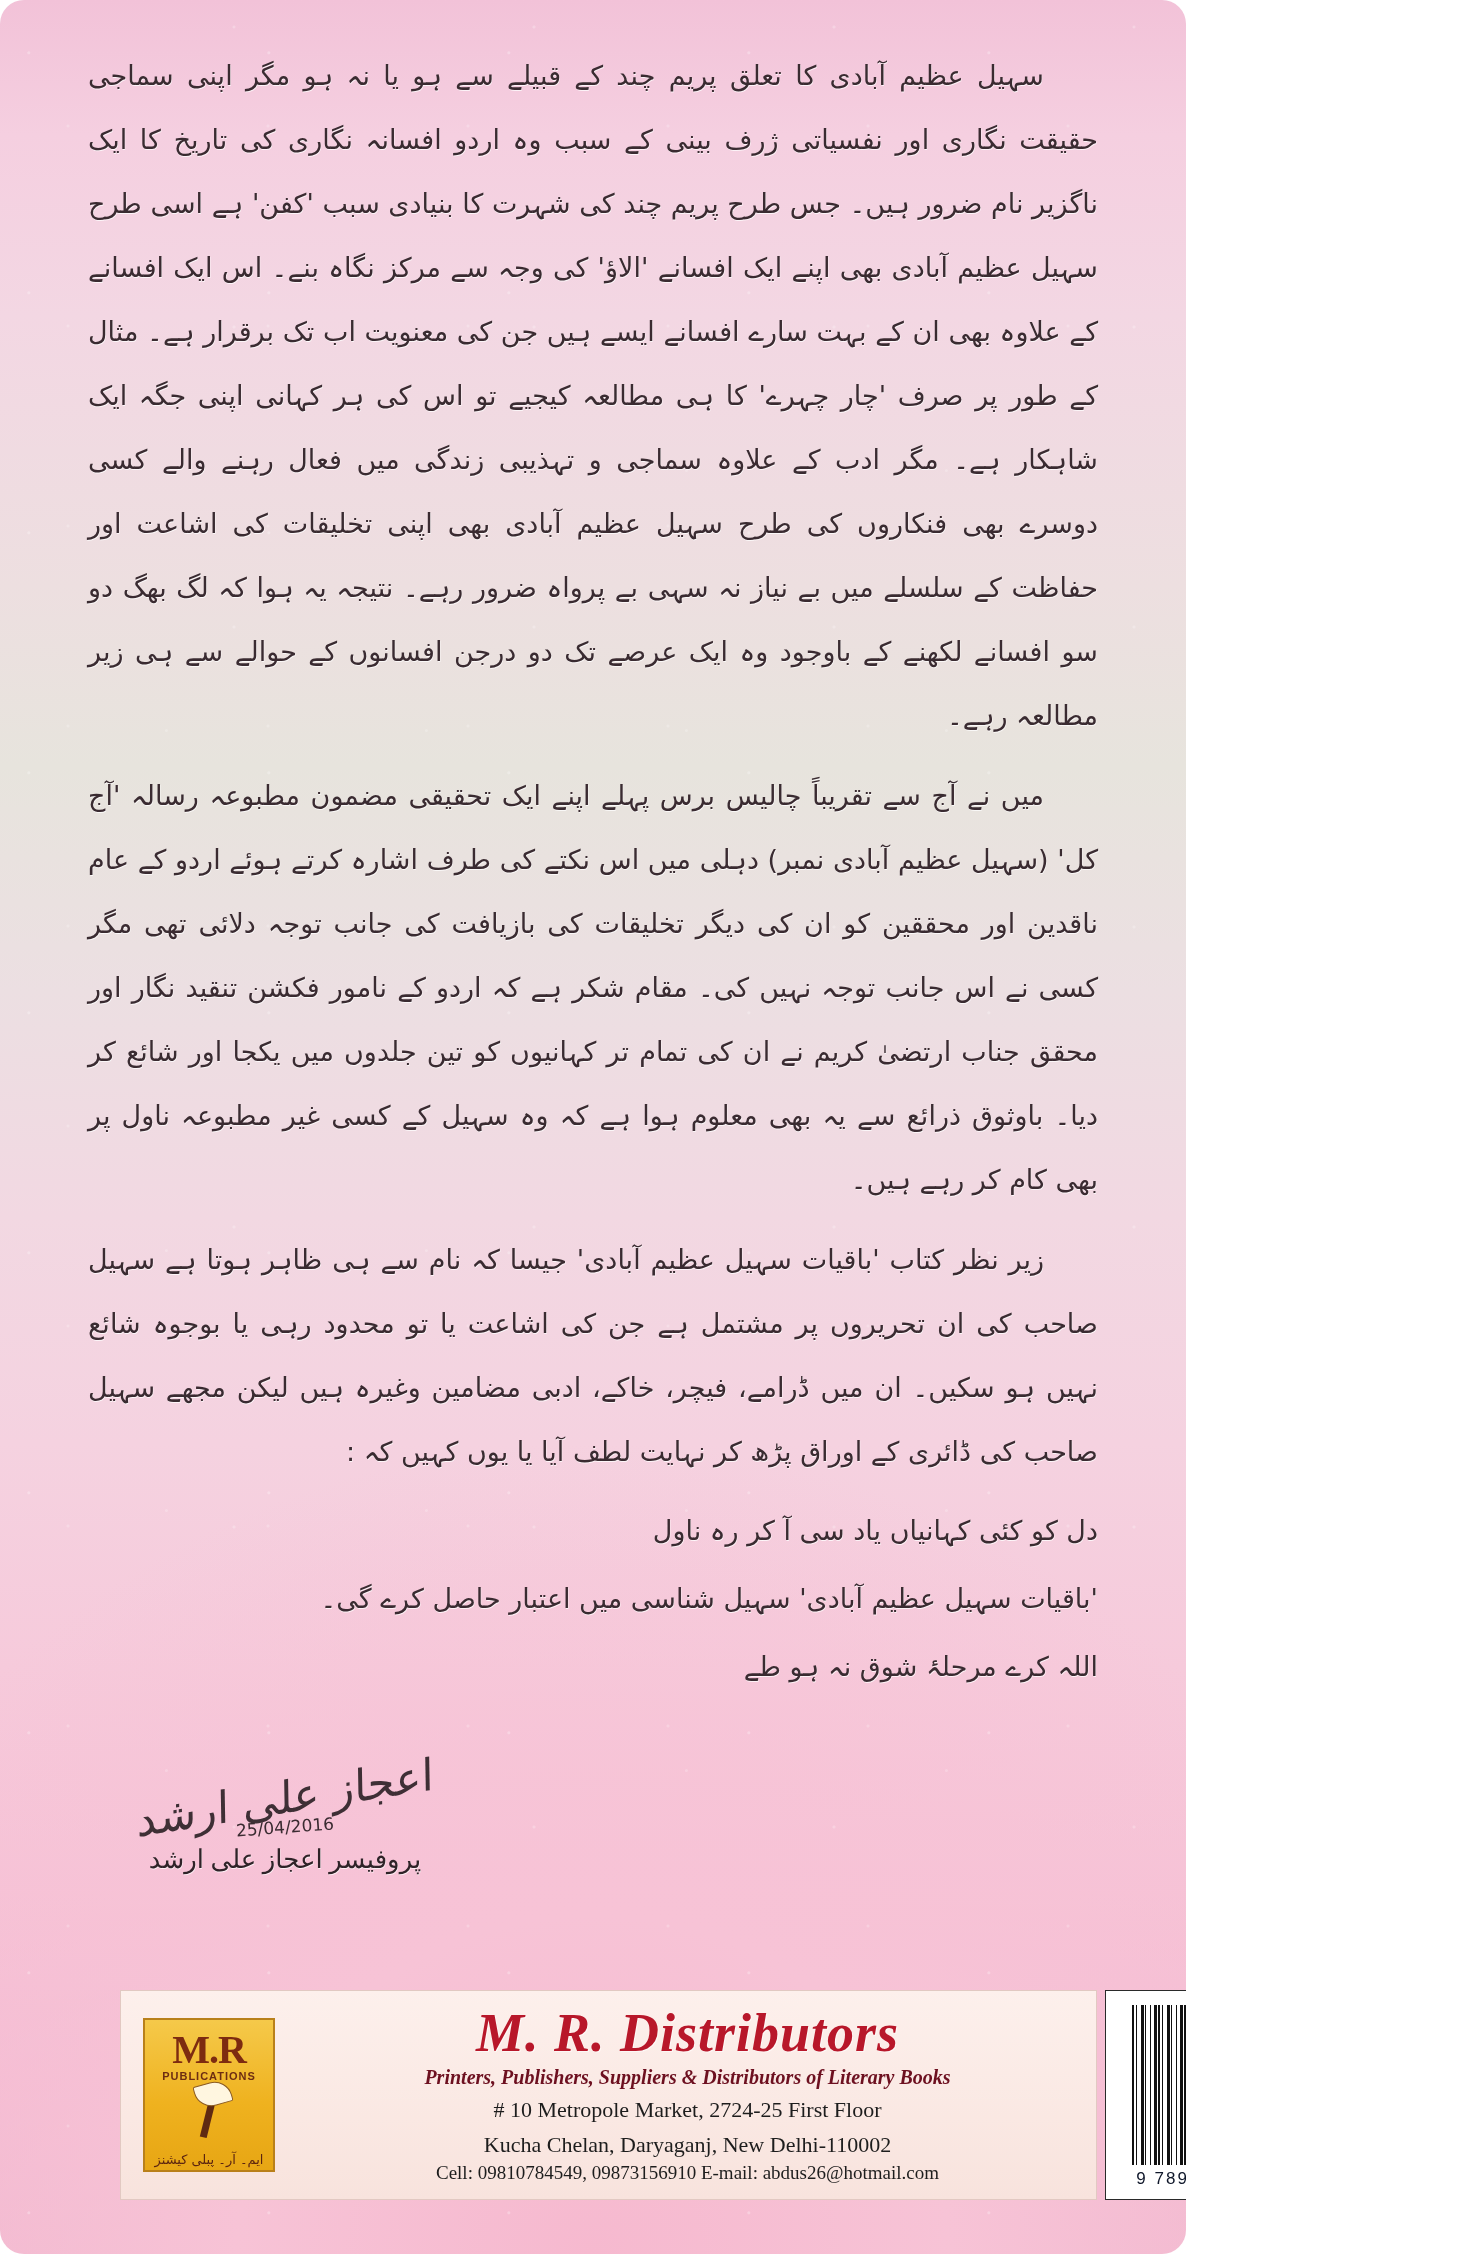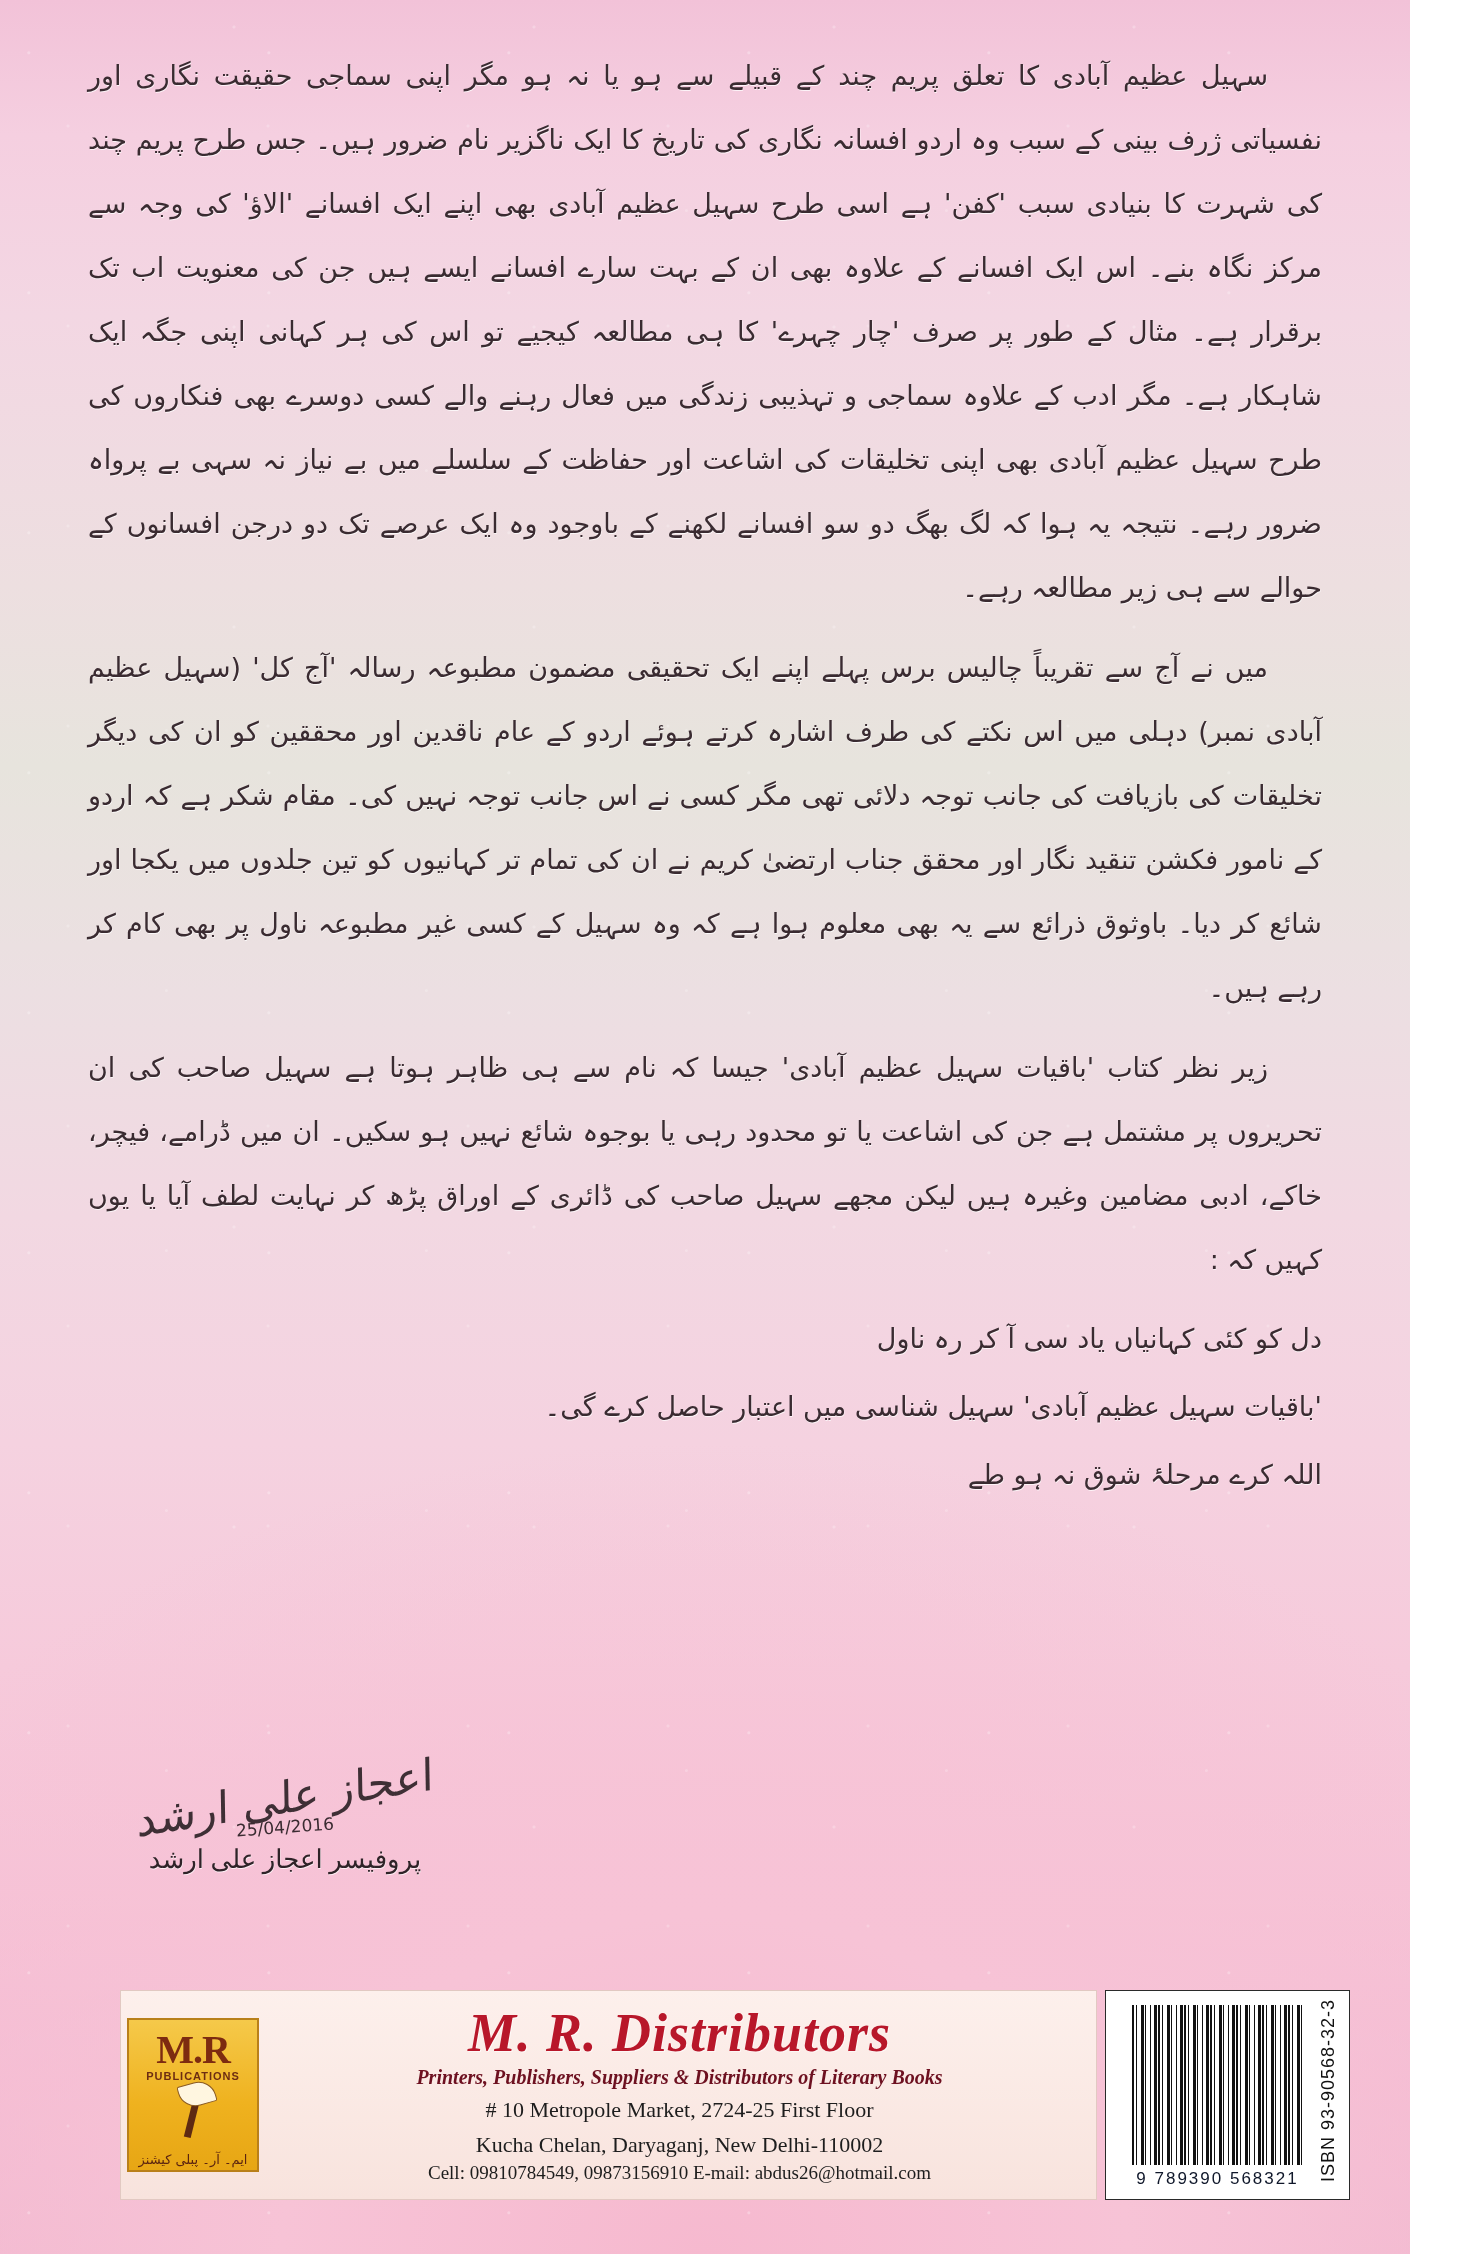--- a/index.html
+++ b/index.html
@@ -5,27 +5,28 @@
   html, body {
     margin: 0;
     padding: 0;
     background: #ffffff;
   }
   body {
     font-family: "Liberation Serif", serif;
   }
   .page {
     position: relative;
-    width: 1410px;
+    width: 1186px;
     height: 2254px;
     overflow: hidden;
     background:
       radial-gradient(ellipse 120% 60% at 50% 100%, #f6b9cf 0%, #f7c3d6 25%, rgba(247,205,220,0) 60%),
       linear-gradient(180deg, #f2c2d8 0%, #f5cfe0 6%, #f3d7e3 14%, #eddfe0 26%, #e7e4dd 34%,
         #ecdfe2 44%, #f2d8e2 54%, #f5d2e0 64%, #f6cadb 74%, #f6c2d6 84%, #f4bad2 92%, #f0b4cd 100%);
+    border-radius: 24px;
   }
   
   .page::before {
     content: "";
     position: absolute;
     inset: 0;
     background-image:
       radial-gradient(circle at 12% 22%, rgba(255,255,255,0.45) 0 1px, transparent 2px),
       radial-gradient(circle at 78% 9%, rgba(255,255,255,0.4) 0 1px, transparent 2px),
       radial-gradient(circle at 34% 63%, rgba(255,255,255,0.35) 0 1px, transparent 2px),
@@ -123,20 +124,21 @@
   }
   .logo {
     width: 128px;
     height: 150px;
     flex: 0 0 128px;
     background: linear-gradient(180deg, #f5c94a 0%, #efb21f 55%, #e7a614 100%);
     border: 2px solid #b9801a;
     margin-right: 14px;
     position: relative;
     overflow: hidden;
+    margin-left: 16px;
   }
   .logo .mr {
     position: absolute;
     top: 6px; left: 0; right: 0;
     text-align: center;
     font-family: "Liberation Serif", serif;
     font-weight: bold;
     font-size: 40px;
     color: #7d2b10;
     letter-spacing: -1px;

